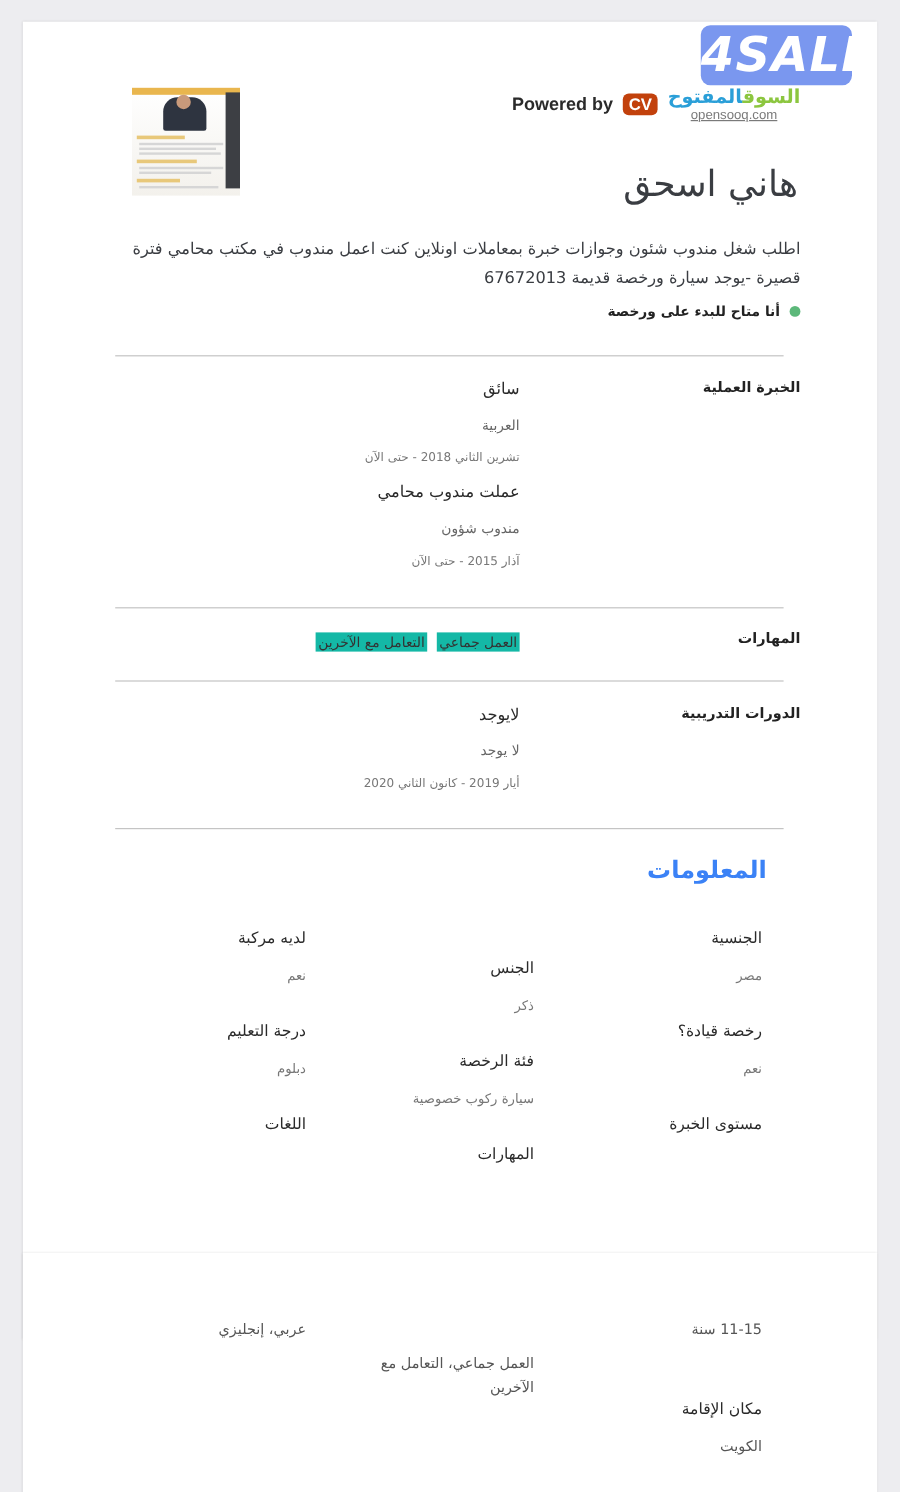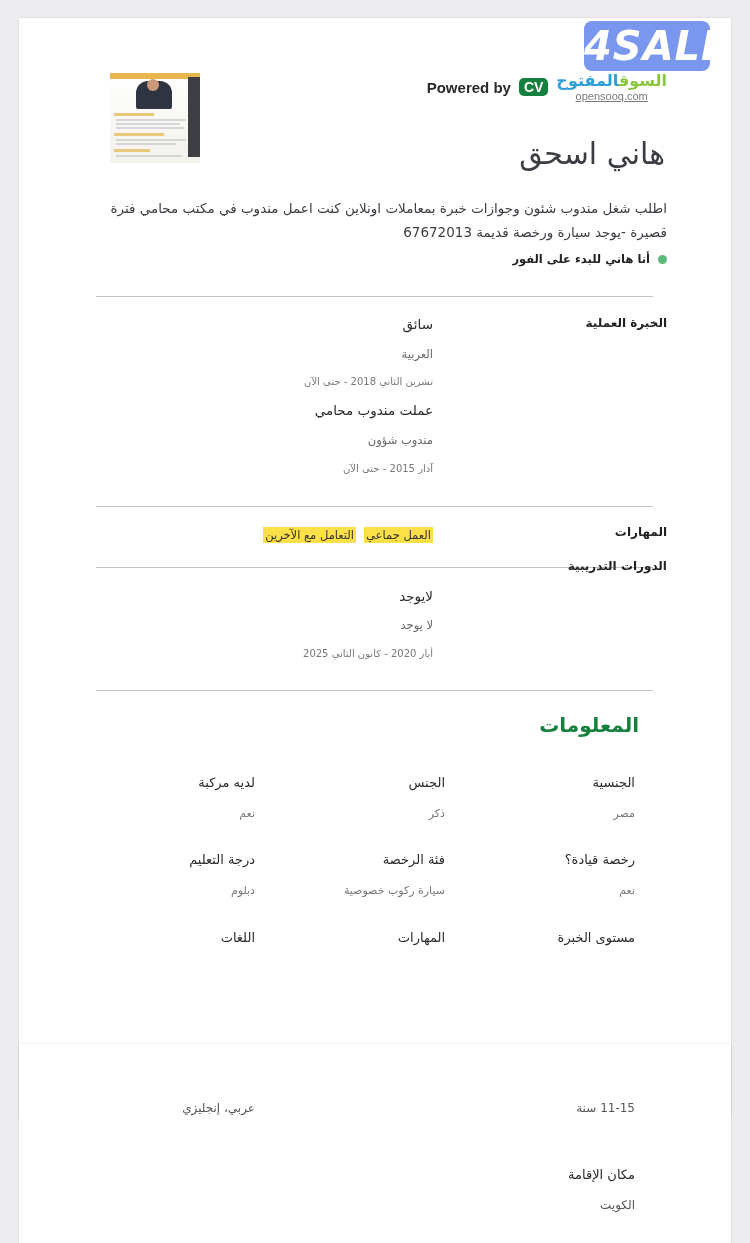--- a/index.html
+++ b/index.html
@@ -35,21 +35,21 @@
   .photo .dark-side { position:absolute; right:0; top:4px; width:12px; height:80px; background:#3d3f44; }
   .photo .line { position:absolute; left:4px; height:3px; background:#e8c87a; }
   .photo .text-line { position:absolute; left:6px; height:2px; background:#d6d6d6; }
 
   .powered {
     position: absolute; right: 64px; top: 56px; height: 26px;
     display: flex; align-items: center; gap: 8px;
   }
   .powered-text { font-size: 15px; font-weight: bold; color: #2a2a2a; font-family: "Liberation Sans", sans-serif; }
   .cv-badge {
-    background: #15803d; color: #fff; font-weight: bold; font-size: 14px;
+    background: #c2410c; color: #fff; font-weight: bold; font-size: 14px;
     border-radius: 5px; padding: 1px 5px; font-family: "Liberation Sans", sans-serif;
   }
   .opensooq {
     display: flex; flex-direction: column; align-items: center; line-height: 1;
   }
   .opensooq-ar { font-size: 16px; font-weight: bold; direction: rtl; }
   .opensooq-ar .a { color: #8cc63f; }
   .opensooq-ar .b { color: #2a9fd8; }
   .opensooq-en { font-size: 11px; color: #7a7a7a; margin-top: 2px; font-family: "Liberation Sans", sans-serif; text-decoration: underline; }
 
@@ -73,29 +73,29 @@
   .section-label {
     position: absolute; right: 64px; font-size: 12px; font-weight: bold; color: #222; direction: rtl;
   }
   .item-title { position: absolute; right: 298px; font-size: 13.5px; color: #2a2a2a; direction: rtl; white-space: nowrap; }
   .item-sub { position: absolute; right: 298px; font-size: 11.5px; color: #666; direction: rtl; white-space: nowrap; }
   .item-date { position: absolute; right: 298px; font-size: 10px; color: #777; direction: rtl; white-space: nowrap; }
 
   .skills {
     position: absolute; right: 298px; top: 509px; display: flex; gap: 8px; direction: rtl;
   }
-  .skill-chip { background: #fde047; font-size: 11.5px; color: #333; padding: 1px 2px; }
+  .skill-chip { background: #14b8a6; font-size: 11.5px; color: #333; padding: 1px 2px; }
 
   .info-heading {
-    position: absolute; right: 92px; top: 695px; font-size: 20px; font-weight: bold; color: #15803d; direction: rtl;
+    position: absolute; right: 92px; top: 695px; font-size: 20px; font-weight: bold; color: #3b82f6; direction: rtl;
   }
   .info-label { position: absolute; font-size: 13px; color: #2a2a2a; direction: rtl; text-align: right; white-space: nowrap; }
   .info-value { position: absolute; font-size: 11px; color: #777; direction: rtl; text-align: right; }
   .col1 { right: 96px; }
-  .col2 { right: 286px; }
+  .col2 { right: 286px; margin-top: 25px; }
   .col3 { right: 476px; }
 </style>
 </head>
 <body>
 
 <div class="watermark">4SALE</div>
 
 <div class="page page1">
 
   <div class="photo">
@@ -122,21 +122,21 @@
         <span class="a">السوق</span><span class="b">المفتوح</span>
       </div>
       <div class="opensooq-en">opensooq.com</div>
     </div>
   </div>
 
   <div class="name">هاني اسحق</div>
   <div class="summary">اطلب شغل مندوب شئون وجوازات خبرة بمعاملات اونلاين كنت اعمل مندوب في مكتب محامي فترة قصيرة -يوجد سيارة ورخصة قديمة 67672013</div>
   <div class="avail">
     <span class="avail-dot"></span>
-    <span class="avail-text">أنا هاني للبدء على الفور</span>
+    <span class="avail-text">أنا متاح للبدء على ورخصة</span>
   </div>
 
   <div class="hr" style="top:278px;"></div>
 
   <div class="section-label" style="top:298px;">الخبرة العملية</div>
   <div class="item-title" style="top:298px;">سائق</div>
   <div class="item-sub" style="top:329px;">العربية</div>
   <div class="item-date" style="top:358px;margin-left:35px;">تشرين الثاني 2018 - حتى الآن</div>
   <div class="item-title" style="top:384px;">عملت مندوب محامي</div>
   <div class="item-sub" style="top:415px;">مندوب شؤون</div>
@@ -145,24 +145,24 @@
   <div class="hr" style="top:488px;"></div>
 
   <div class="section-label" style="top:507px;">المهارات</div>
   <div class="skills">
     <span class="skill-chip">العمل جماعي</span>
     <span class="skill-chip">التعامل مع الآخرين</span>
   </div>
 
   <div class="hr" style="top:549px;"></div>
 
-  <div class="section-label" style="top:541px;margin-left:40px;">الدورات التدريبية</div>
+  <div class="section-label" style="top:569px;margin-left:40px;">الدورات التدريبية</div>
   <div class="item-title" style="top:570px;">لايوجد</div>
   <div class="item-sub" style="top:600px;">لا يوجد</div>
-  <div class="item-date" style="top:630px;">أيار 2020 - كانون الثاني 2025</div>
+  <div class="item-date" style="top:630px;">أيار 2019 - كانون الثاني 2020</div>
 
   <div class="hr" style="top:672px;"></div>
 
   <div class="info-heading">المعلومات</div>
 
   <div class="info-label col1" style="top:757px;">الجنسية</div>
   <div class="info-value col1" style="top:789px;">مصر</div>
   <div class="info-label col2" style="top:757px;">الجنس</div>
   <div class="info-value col2" style="top:789px;">ذكر</div>
   <div class="info-label col3" style="top:757px;">لديه مركبة</div>
@@ -175,17 +175,18 @@
   <div class="info-label col3" style="top:834px;">درجة التعليم</div>
   <div class="info-value col3" style="top:866px;">دبلوم</div>
 
   <div class="info-label col1" style="top:912px;">مستوى الخبرة</div>
   <div class="info-label col2" style="top:912px;">المهارات</div>
   <div class="info-label col3" style="top:912px;">اللغات</div>
 </div>
 
 <div class="page page2">
   <div class="info-value col1" style="top:57px; font-size:12px; color:#555;">11-15 سنة</div>
+  <div class="info-value col2" style="top:57px; width:150px; font-size:12px; line-height:20px; color:#555;">العمل جماعي، التعامل مع الآخرين</div>
   <div class="info-value col3" style="top:57px; font-size:12px; color:#555;">عربي، إنجليزي</div>
 
   <div class="info-label col1" style="top:123px;">مكان الإقامة</div>
   <div class="info-value col1" style="top:154px; font-size:12px; color:#555;">الكويت</div>
 </div>
 
 </body></html>

